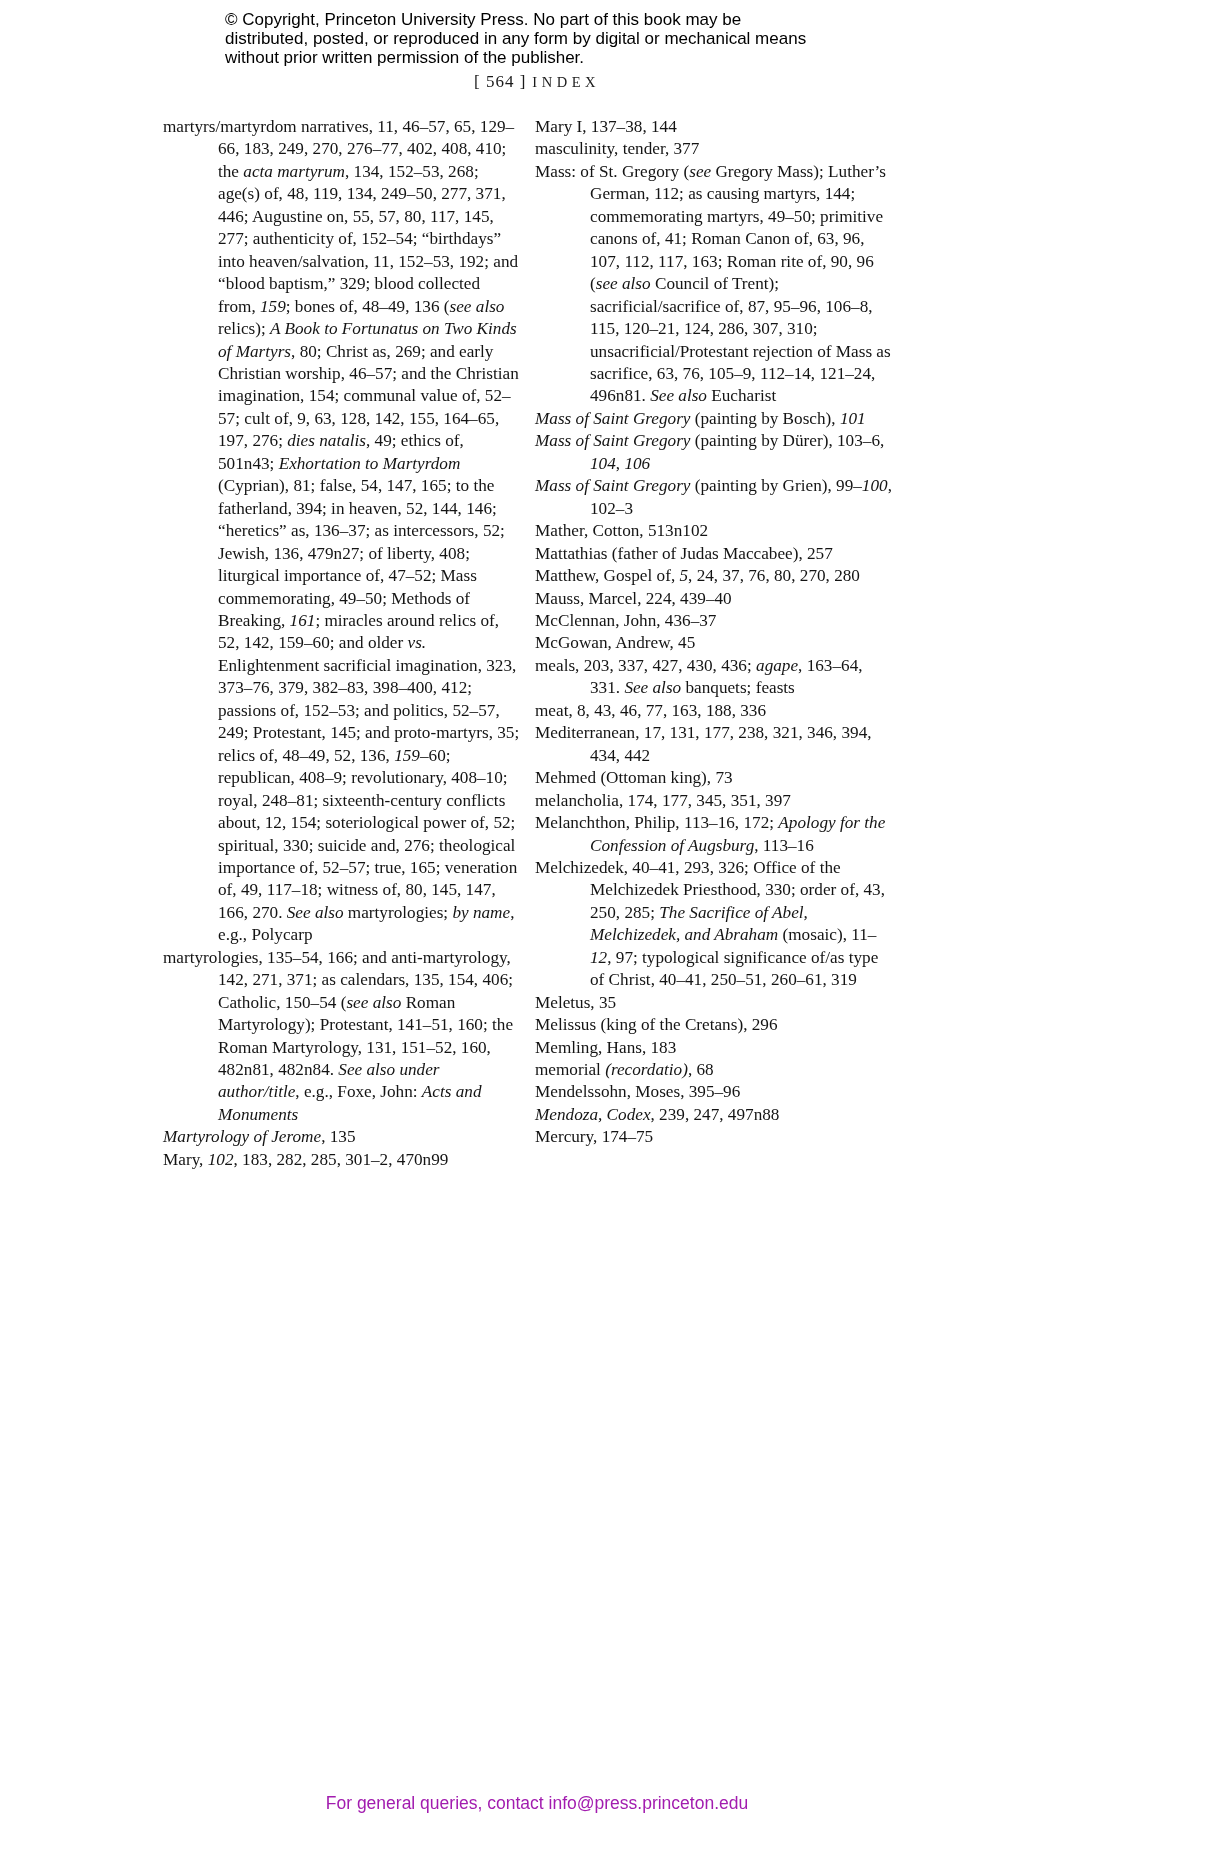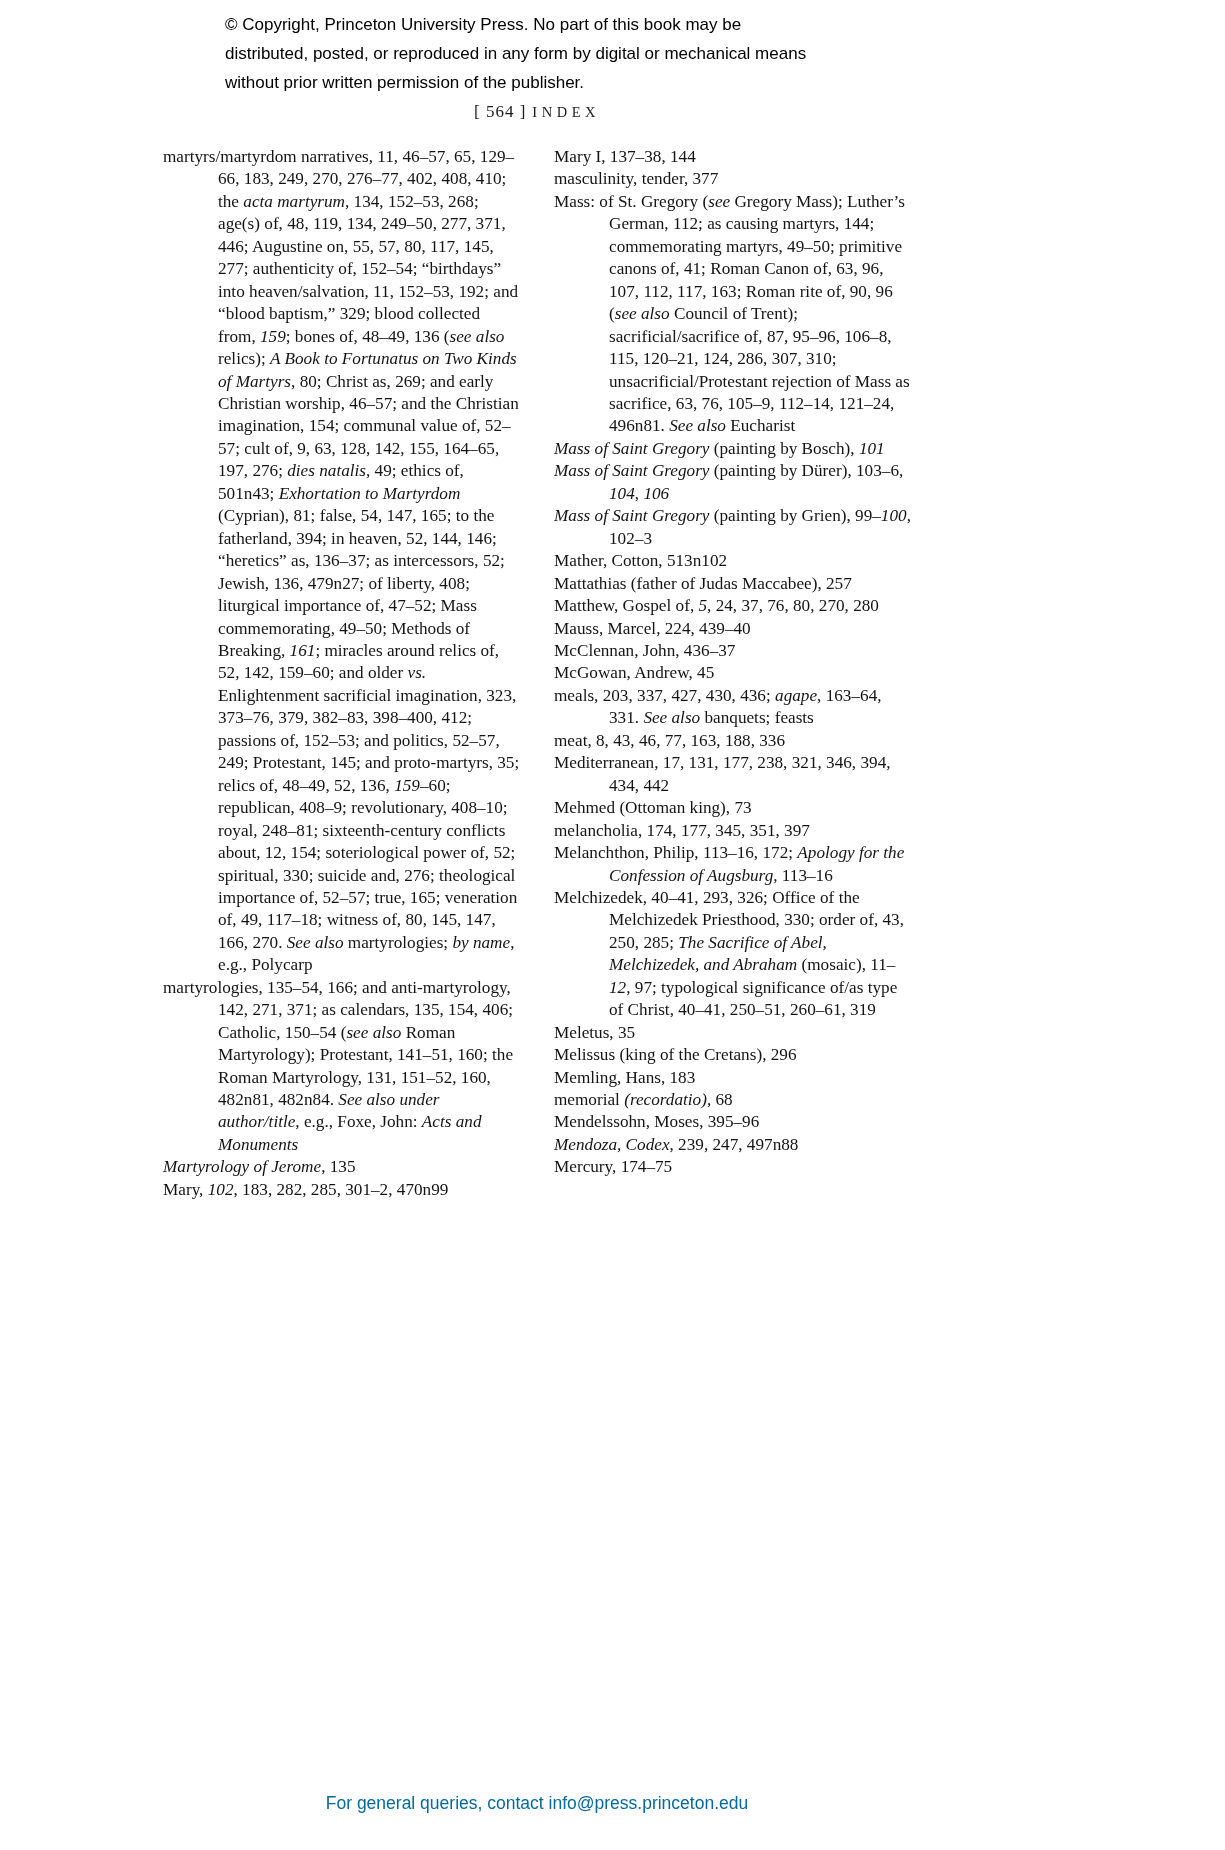--- a/index.html
+++ b/index.html
@@ -21,21 +21,21 @@
   .content {
     position: absolute;
     left: 163px;
     top: 0;
     width: 748px;
     height: 100%;
   }
   .copyright {
     font-family: "Liberation Sans", sans-serif;
     font-size: 17px;
-    line-height: 29px;
+    line-height: 19px;
     margin: 10px 0 0 62px;
     width: 600px;
     color: #000000;
   }
   .page-header {
     margin-top: 5px;
     text-align: center;
     font-family: "Liberation Serif", serif;
     color: #1a1a1a;
   }
@@ -43,21 +43,21 @@
     font-size: 17px;
     letter-spacing: 1px;
   }
   .section-title {
     font-size: 14.5px;
     letter-spacing: 4.5px;
     margin-left: 2px;
   }
   .columns {
     display: flex;
-    gap: 34px;
+    gap: 15px;
     margin-top: 24px;
   }
   .col {
     width: 357px;
   }
   .entry {
     font-family: "Liberation Serif", "DejaVu Serif", serif;
     font-size: 17.2px;
     line-height: 22.45px;
     margin: 0;
@@ -68,21 +68,21 @@
   .entry i { font-style: italic; }
   .footer {
     position: absolute;
     left: 0;
     top: 1793px;
     width: 100%;
     text-align: center;
     font-family: "Liberation Sans", sans-serif;
     font-size: 17.5px;
     margin: 0;
-    color: #0369a1;
+    color: #a21caf;
   }
 </style>
 </head>
 <body>
 
 <div class="page">
   <div class="content">
 
     <p class="copyright">© Copyright, Princeton University Press. No part of this book may be distributed, posted, or reproduced in any form by digital or mechanical means without prior written permission of the publisher.</p>
 

